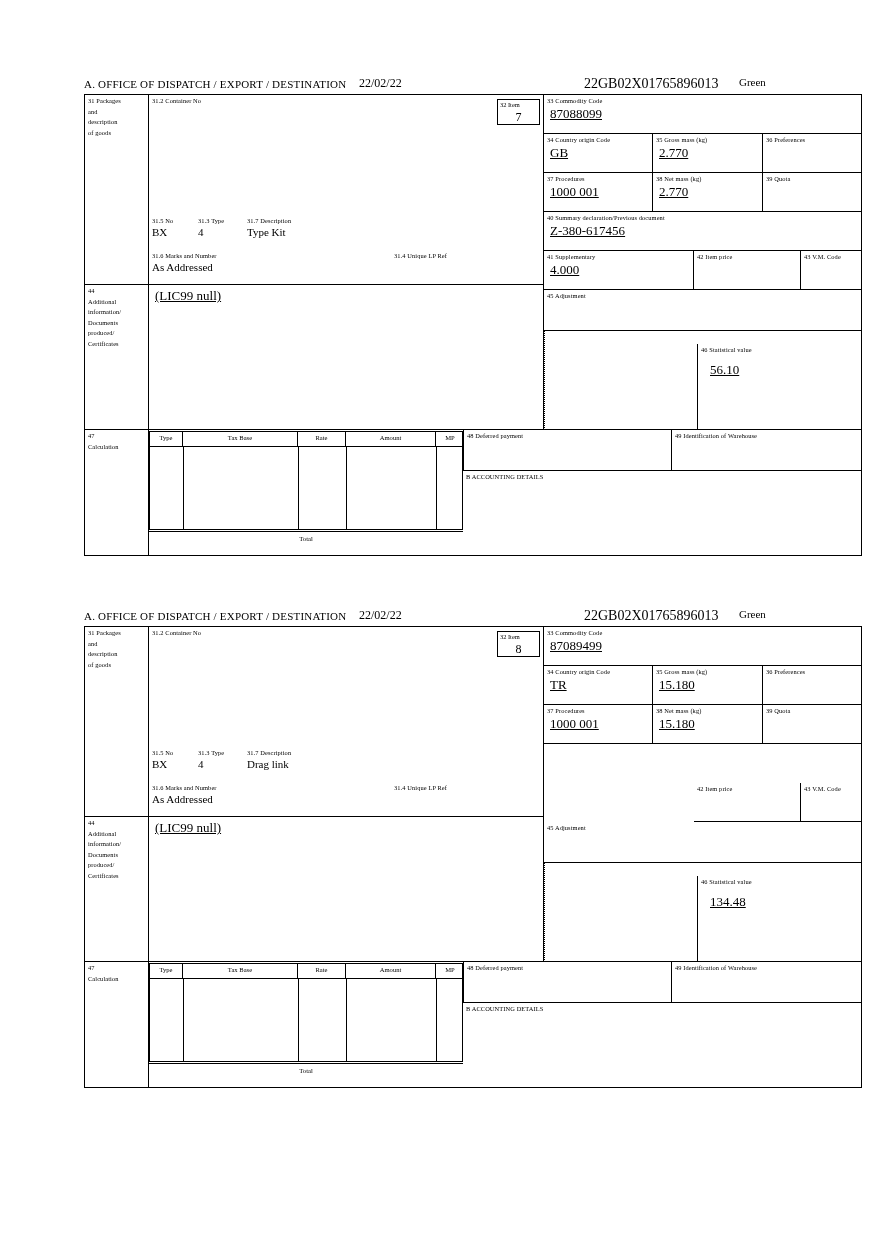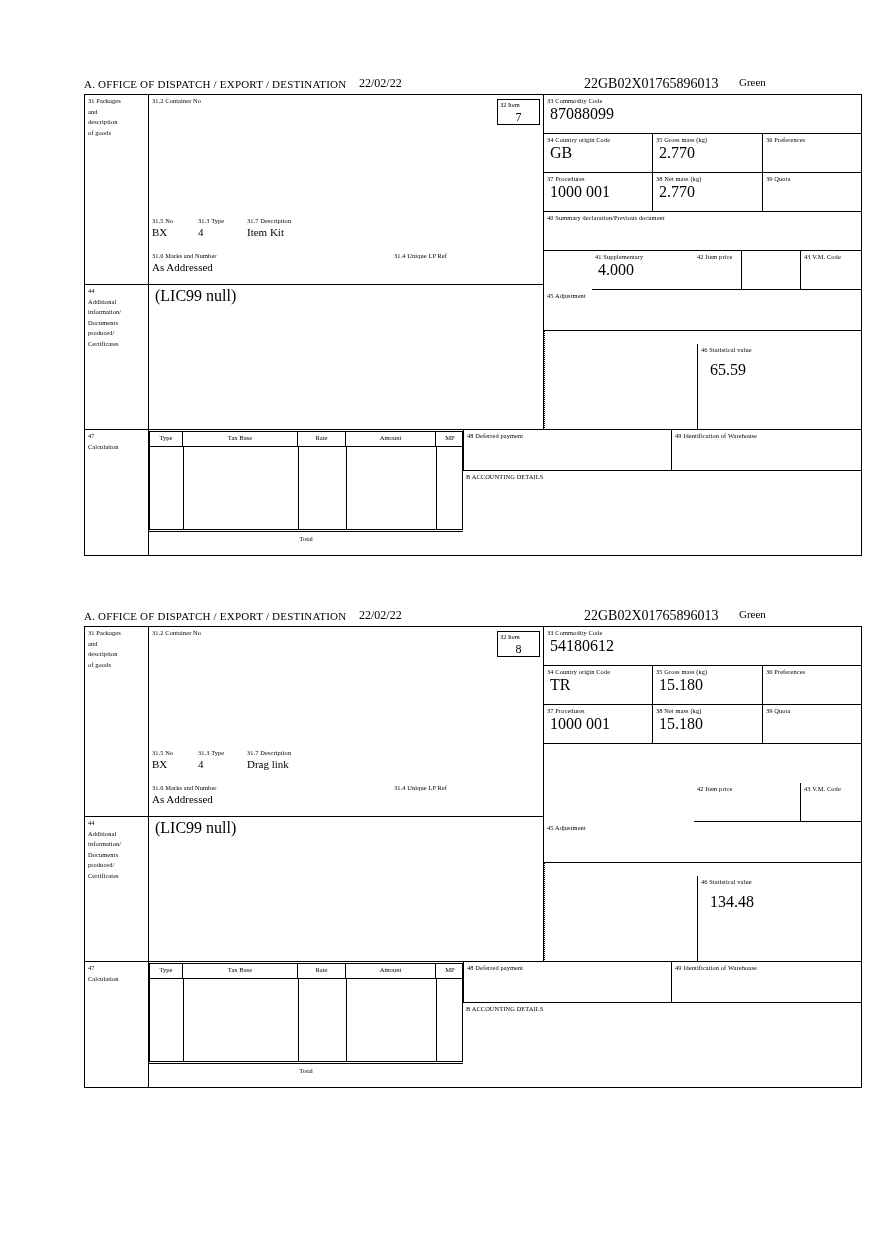--- a/index.html
+++ b/index.html
@@ -72,24 +72,25 @@
     overflow: hidden;
   }
   .lbl {
     font-size: 6.4px;
     line-height: 8.5px;
     display: block;
     padding: 2px 0 0 3px;
     letter-spacing: 0.1px;
   }
   .val {
-    font-size: 16px;
+    font-size: 13px;
     line-height: 13px;
     display: block;
     padding: 1px 0 0 6px;
+    text-decoration: underline;
   }
   .bdr-r { border-right: 1px solid #000; }
   .bdr-b { border-bottom: 1px solid #000; }
   .bdr-l { border-left: 1px solid #000; }
   .bdr-all { border: 1px solid #000; }
 
   
   .leftlbl {
     font-size: 6.4px;
     line-height: 8.6px;
@@ -163,21 +164,21 @@
 
       <div class="bx bdr-r bdr-b" style="left:64px;top:0;width:395px;height:190px;">
         <span class="lbl">31.2 Container No</span>
         <span class="val" style="padding-left:6px;"></span>
 
         <span class="sublbl" style="left:3px;top:122px;">31.5 No</span>
         <span class="sublbl" style="left:49px;top:122px;">31.3 Type</span>
         <span class="sublbl" style="left:98px;top:122px;">31.7 Description</span>
         <span class="subval" style="left:3px;top:131px;">BX</span>
         <span class="subval" style="left:49px;top:131px;">4</span>
-        <span class="subval" style="left:98px;top:131px;">Item Kit</span>
+        <span class="subval" style="left:98px;top:131px;">Type Kit</span>
 
         <span class="sublbl" style="left:3px;top:157px;">31.6 Marks and Number</span>
         <span class="sublbl" style="left:245px;top:157px;">31.4 Unique LP Ref</span>
         <span class="subval" style="left:3px;top:166px;">As Addressed</span>
         <span class="subval" style="left:245px;top:166px;"></span>
 
         <div class="item32" style="left:348px;top:4px;width:43px;height:26px;">
           <span style="font-size:6.4px;display:block;padding:1px 0 0 2px;">32 Item</span>
           <span class="num">7</span>
         </div>
@@ -209,23 +210,24 @@
         <span class="lbl">38 Net mass (kg)</span>
         <span class="val">2.770</span>
       </div>
       <div class="bx bdr-b" style="left:678px;top:78px;width:99px;height:39px;">
         <span class="lbl">39 Quota</span>
         <span class="val"></span>
       </div>
 
       <div class="bx bdr-b" style="left:459px;top:117px;width:318px;height:39px;">
         <span class="lbl">40 Summary declaration/Previous document</span>
-      </div>
-
-      <div class="bx bdr-b bdr-r" style="left:459px;top:156px;width:150px;height:39px;margin-left:48px;">
+        <span class="val">Z-380-617456</span>
+      </div>
+
+      <div class="bx bdr-b bdr-r" style="left:459px;top:156px;width:150px;height:39px;">
         <span class="lbl">41 Supplementary</span>
         <span class="val">4.000</span>
       </div>
       <div class="bx bdr-b bdr-r" style="left:609px;top:156px;width:107px;height:39px;">
         <span class="lbl">42 Item price</span>
         <span class="val"></span>
       </div>
       <div class="bx bdr-b" style="left:716px;top:156px;width:61px;height:39px;">
         <span class="lbl">43 V.M. Code</span>
         <span class="val"></span>
@@ -244,21 +246,21 @@
         <span class="val" style="padding-top:4px;">(LIC99 null)</span>
       </div>
 
       <div class="bx bdr-b" style="left:459px;top:195px;width:318px;height:41px;">
         <span class="lbl">45 Adjustment</span>
         <span class="val"></span>
       </div>
 
       <div class="bx bdr-b bdr-l" style="left:612px;top:249px;width:165px;height:86px;">
         <span class="lbl">46 Statistical value</span>
-        <span class="val" style="padding-top:8px;padding-left:12px;">65.59</span>
+        <span class="val" style="padding-top:8px;padding-left:12px;">56.10</span>
       </div>
       <div class="dotted-v" style="left:459px;top:236px;height:99px;"></div>
       <div class="bx bdr-b" style="left:459px;top:334px;width:153px;height:1px;"></div>
 
       <div class="bx bdr-r" style="left:0;top:335px;width:64px;height:126px;">
         <span class="leftlbl">47</span>
         <span class="leftlbl">Calculation</span>
       </div>
 
       <div class="bx bdr-all" style="left:64px;top:336px;width:314px;height:99px;">
@@ -338,21 +340,21 @@
         <span class="subval" style="left:245px;top:166px;"></span>
 
         <div class="item32" style="left:348px;top:4px;width:43px;height:26px;">
           <span style="font-size:6.4px;display:block;padding:1px 0 0 2px;">32 Item</span>
           <span class="num">8</span>
         </div>
       </div>
 
       <div class="bx bdr-b" style="left:459px;top:0;width:318px;height:39px;">
         <span class="lbl">33 Commodity Code</span>
-        <span class="val">54180612</span>
+        <span class="val">87089499</span>
       </div>
 
       <div class="bx bdr-b bdr-r" style="left:459px;top:39px;width:109px;height:39px;">
         <span class="lbl">34 Country origin Code</span>
         <span class="val">TR</span>
       </div>
       <div class="bx bdr-b bdr-r" style="left:568px;top:39px;width:110px;height:39px;">
         <span class="lbl">35 Gross mass (kg)</span>
         <span class="val">15.180</span>
       </div>

